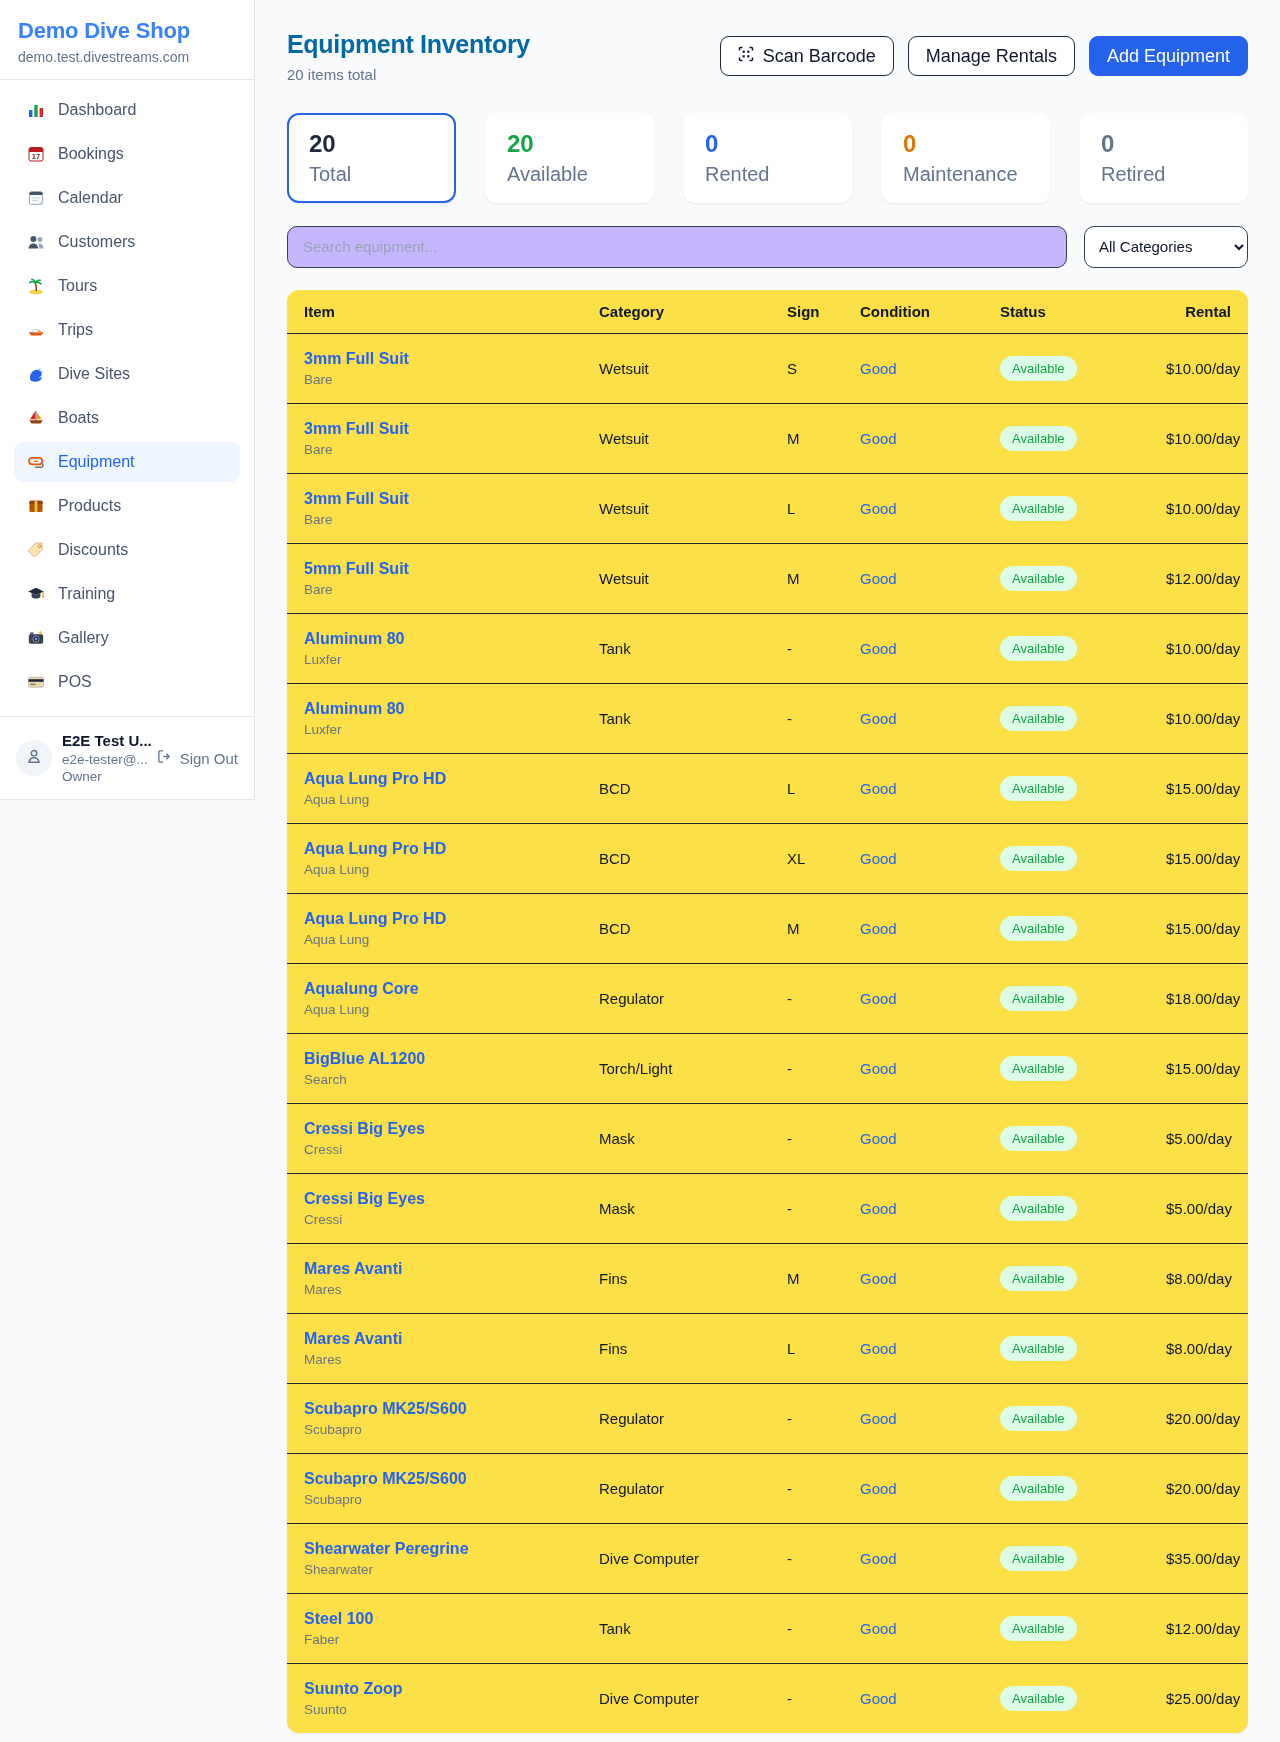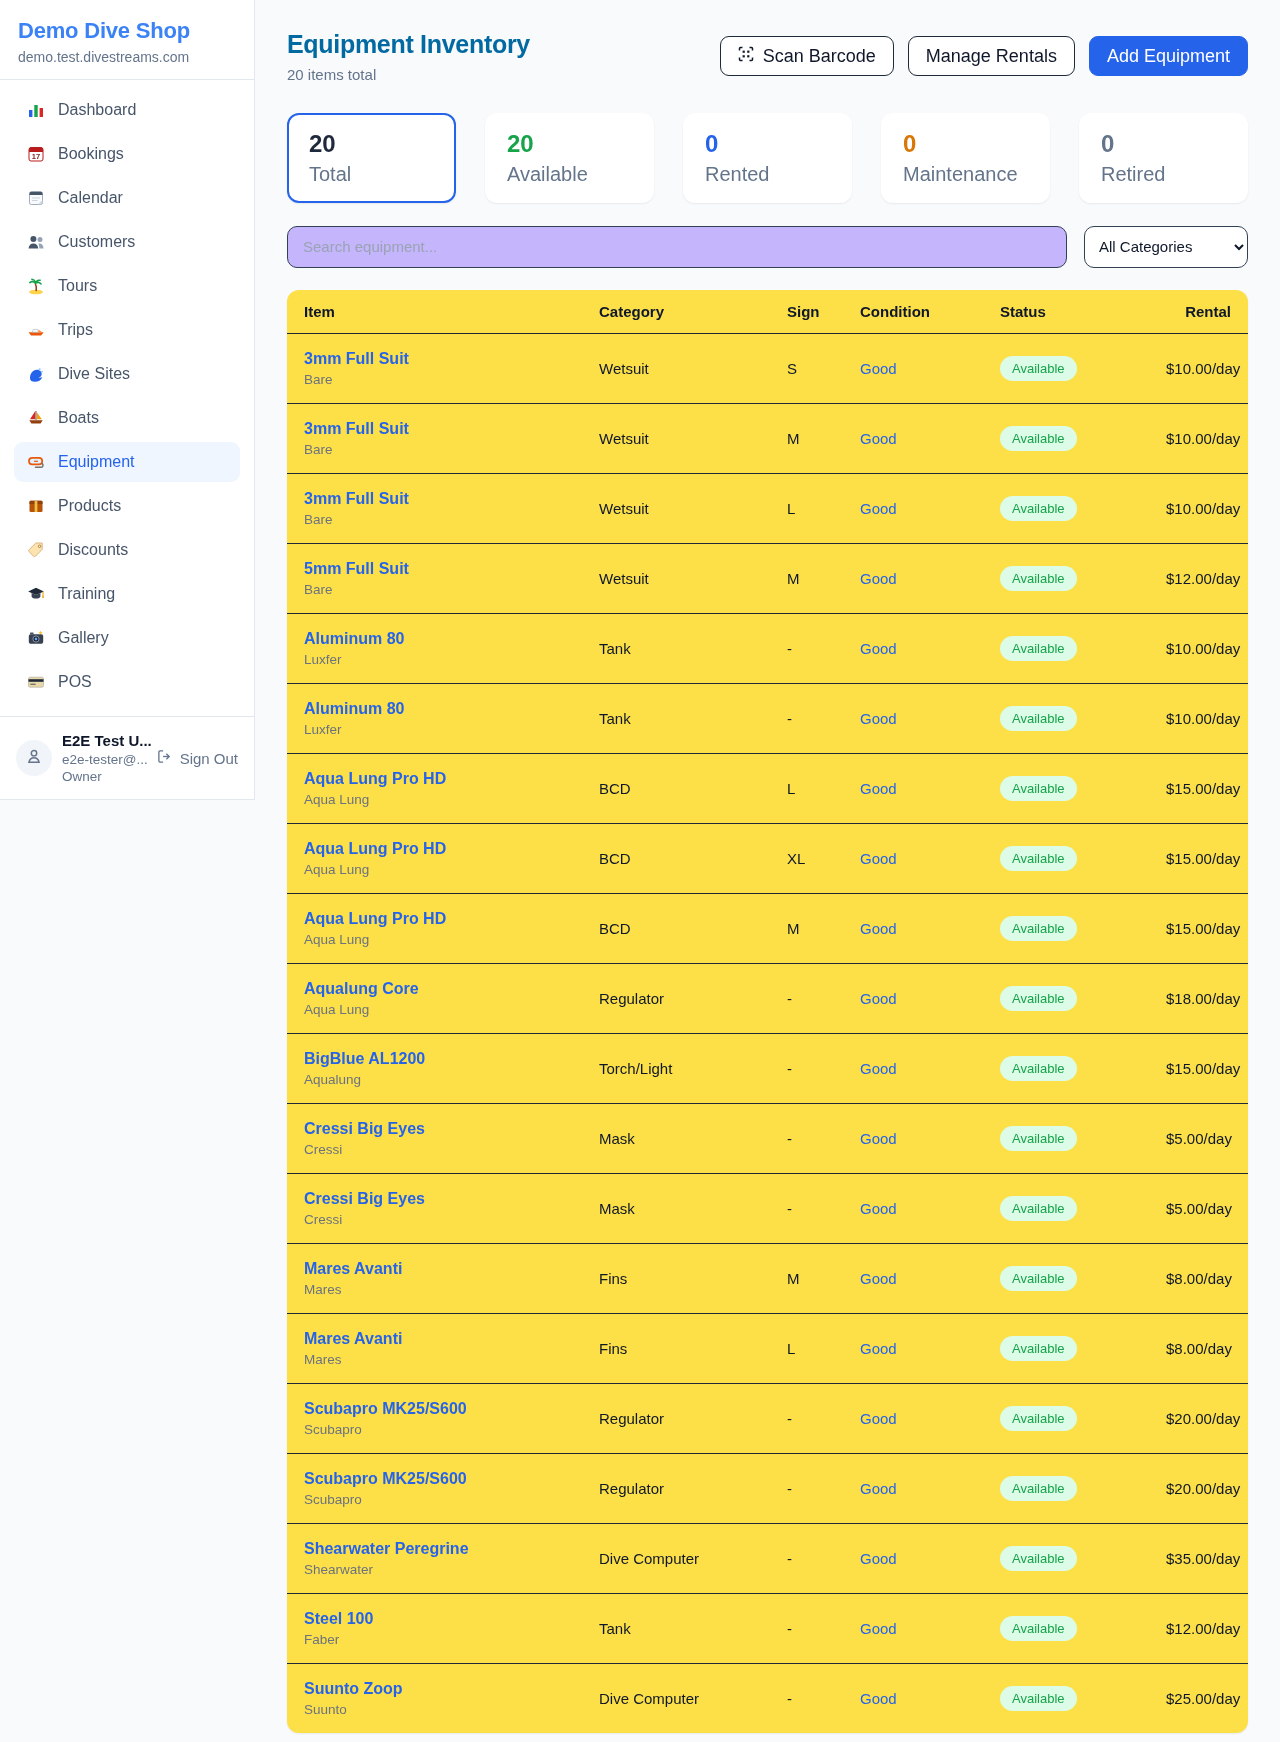--- a/index.html
+++ b/index.html
@@ -432,21 +432,21 @@
             </tr>
             <tr>
               <td><a class="item-name" href="#">Aqualung Core</a><div class="item-brand">Aqua Lung</div></td>
               <td>Regulator</td>
               <td>-</td>
               <td><a class="cond-link" href="#">Good</a></td>
               <td><span class="status-badge">Available</span></td>
               <td class="col-rental">$18.00/day</td>
             </tr>
             <tr>
-              <td><a class="item-name" href="#">BigBlue AL1200</a><div class="item-brand">Aqualung</div></td>
+              <td><a class="item-name" href="#">BigBlue AL1200</a><div class="item-brand">Search</div></td>
               <td>Torch/Light</td>
               <td>-</td>
               <td><a class="cond-link" href="#">Good</a></td>
               <td><span class="status-badge">Available</span></td>
               <td class="col-rental">$15.00/day</td>
             </tr>
             <tr>
               <td><a class="item-name" href="#">Cressi Big Eyes</a><div class="item-brand">Cressi</div></td>
               <td>Mask</td>
               <td>-</td>

